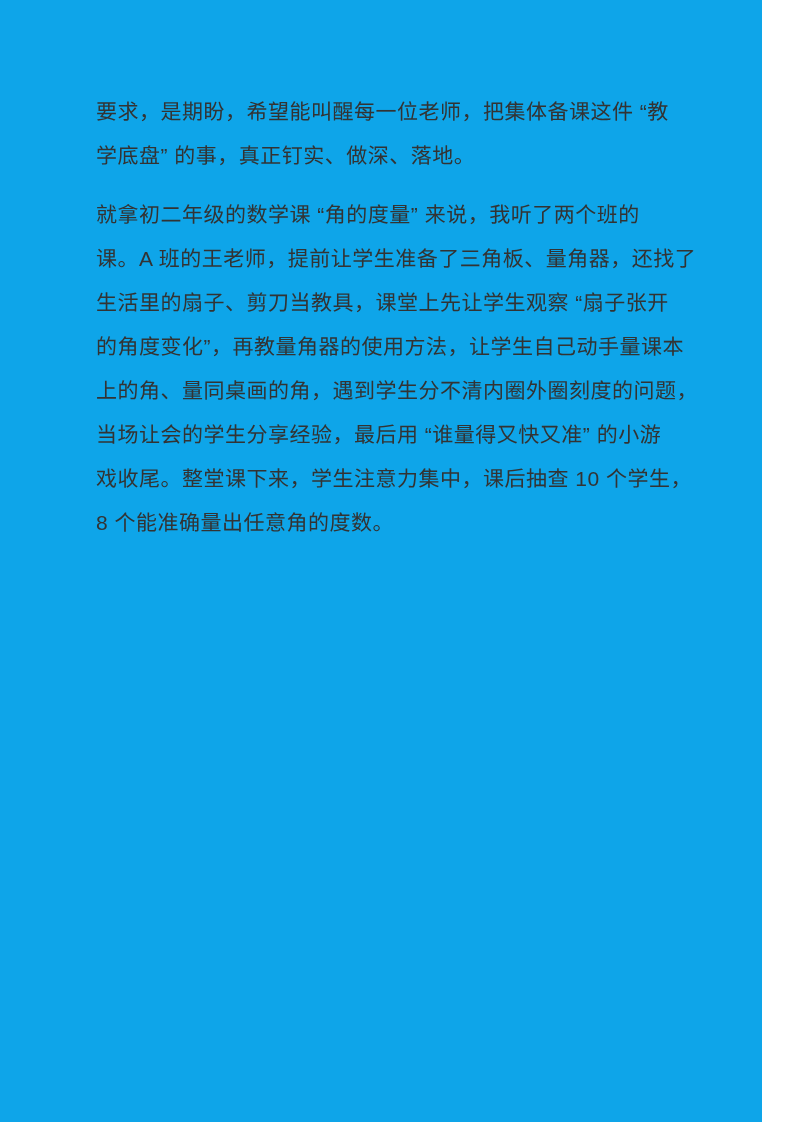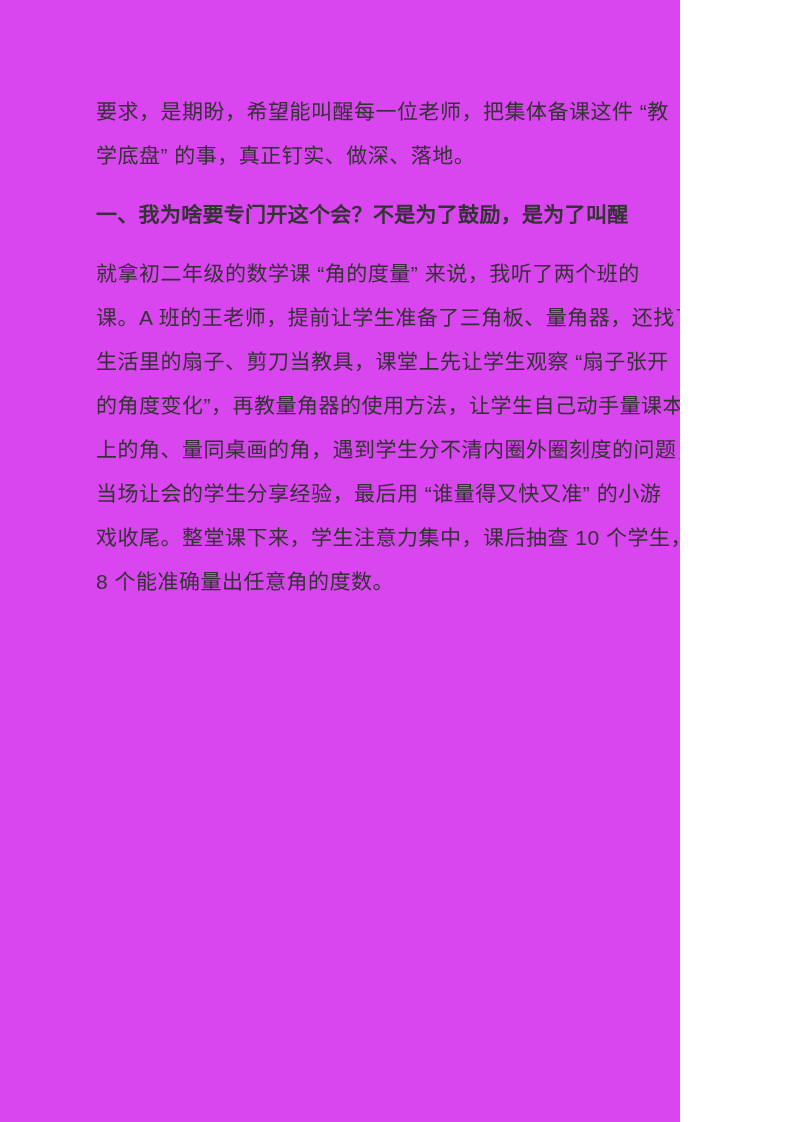--- a/index.html
+++ b/index.html
@@ -2,23 +2,23 @@
 <html lang="zh-CN"><head>
 <meta charset="utf-8">
 <style>
   html, body {
     margin: 0;
     padding: 0;
     background: #ffffff;
   }
   .page {
     position: relative;
-    width: 680px;
+    width: 762px;
     height: 1122px;
-    background: #d946ef;
+    background: #0ea5e9;
     overflow: hidden;
     font-family: "Liberation Sans", sans-serif;
   }
   .doc-content {
     position: absolute;
     left: 96px;
     top: 90px;
     width: 620px;
     color: #333333;
   }
@@ -40,21 +40,20 @@
     color: #333333;
   }
 </style>
 </head>
 <body>
 
 <div class="page">
   <div class="doc-content">
     <p class="para">要求，是期盼，希望能叫醒每一位老师，把集体备课这件 “教
 学底盘” 的事，真正钉实、做深、落地。</p>
-    <h2 class="heading">一、我为啥要专门开这个会？不是为了鼓励，是为了叫醒</h2>
     <p class="para">就拿初二年级的数学课 “角的度量” 来说，我听了两个班的
 课。A 班的王老师，提前让学生准备了三角板、量角器，还找了
 生活里的扇子、剪刀当教具，课堂上先让学生观察 “扇子张开
 的角度变化”，再教量角器的使用方法，让学生自己动手量课本
 上的角、量同桌画的角，遇到学生分不清内圈外圈刻度的问题，
 当场让会的学生分享经验，最后用 “谁量得又快又准” 的小游
 戏收尾。整堂课下来，学生注意力集中，课后抽查 10 个学生，
 8 个能准确量出任意角的度数。</p>
   </div>
 </div>

